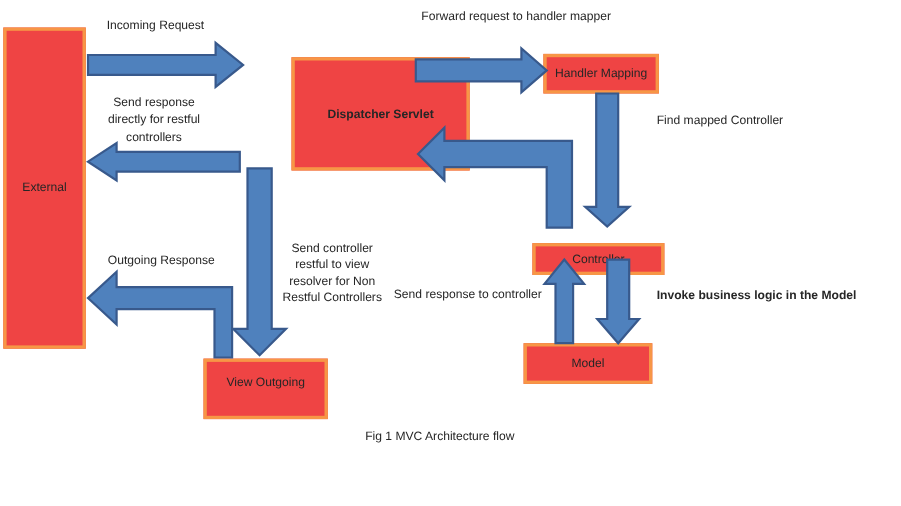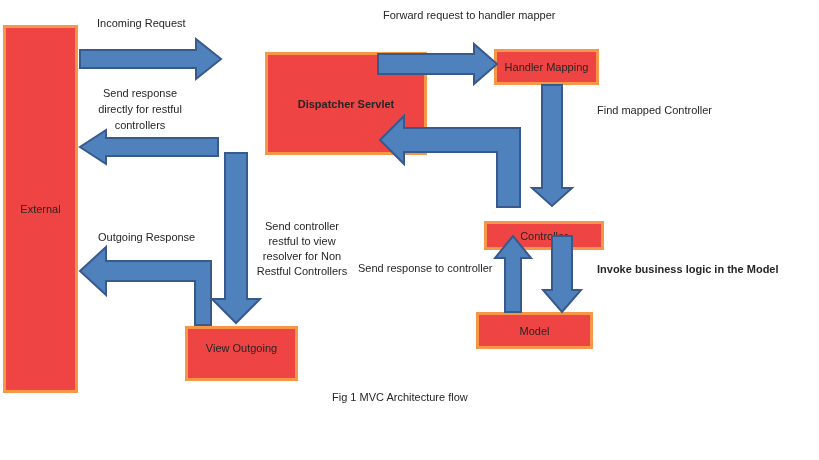--- a/index.html
+++ b/index.html
@@ -22,21 +22,21 @@
     box-sizing: border-box;
     background: #ef4444;
     border: 3px solid #f79646;
     display: flex;
     align-items: center;
     justify-content: center;
     font-size: 11px;
     text-align: center;
     z-index: 1;
   }
-  #node-external          { left: 3px;   top: 25px;  width: 75px;  height: 368px; }
+  #node-external          { left: 3px;   top: 25px;  width: 75px;  height: 292px; }
   #node-dispatcher        { left: 217px; top: 52px;  width: 162px; height: 103px; font-weight: bold; margin-left: 48px; }
   #node-handler-mapping   { left: 494px; top: 49px;  width: 105px; height: 36px; }
   #node-controller        { left: 484px; top: 207px; width: 120px; height: 29px; margin-top: 14px; }
   #node-model             { left: 476px; top: 312px; width: 117px; height: 37px; }
   #node-view-resolver     { left: 185px; top: 326px; width: 113px; height: 55px; padding-bottom: 12px; }
 
   .arrows {
     position: absolute;
     left: 0; top: 0;
     z-index: 2;

